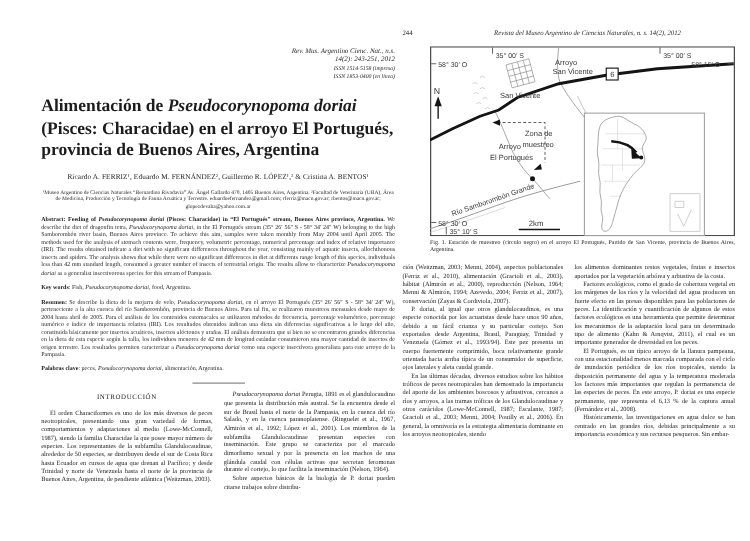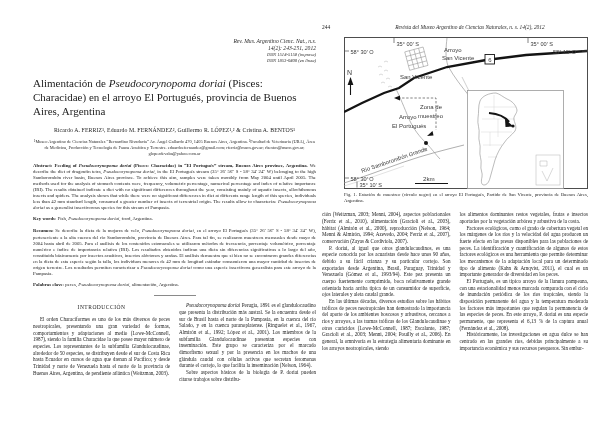--- a/index.html
+++ b/index.html
@@ -7,21 +7,21 @@
     width:600px;height:433px;background:#ffffff;
     font-family:"Liberation Serif", serif;color:#1c1c1c;
     overflow:hidden;position:relative;
   }
   .page{position:absolute;}
   
   .page-left{left:33px;top:38px;width:283px;}
   .masthead{text-align:right;font-style:italic;line-height:1.28;color:#2a2a2a;}
   .masthead .big{font-size:5.6px;}
   .masthead .small{font-size:4.6px;}
-  .article-title{margin:13px 0 0 0;font-size:11px;font-weight:normal;line-height:1.25;text-align:left;}
+  .article-title{margin:13px 0 0 0;font-size:14px;font-weight:bold;line-height:1.25;text-align:left;}
   .article-title i{font-style:italic;}
   .authors{margin-top:9px;text-align:center;font-size:5.8px;letter-spacing:0.1px;}
   .affil{margin-top:6px;text-align:center;font-size:4.4px;line-height:1.32;color:#2a2a2a;}
   .abs{margin-top:6px;font-size:4.8px;line-height:1.27;text-align:justify;}
   .abs b{font-weight:bold;}
   .abs .it{font-style:italic;}
   .kw{margin-top:5px;font-size:4.8px;line-height:1.27;text-align:justify;}
   .kw b{font-weight:bold;}
   .kw .it{font-style:italic;}
   .divider{width:42px;border:none;border-top:0.7px solid #8a8a8a;margin:7px auto 6px auto;}

